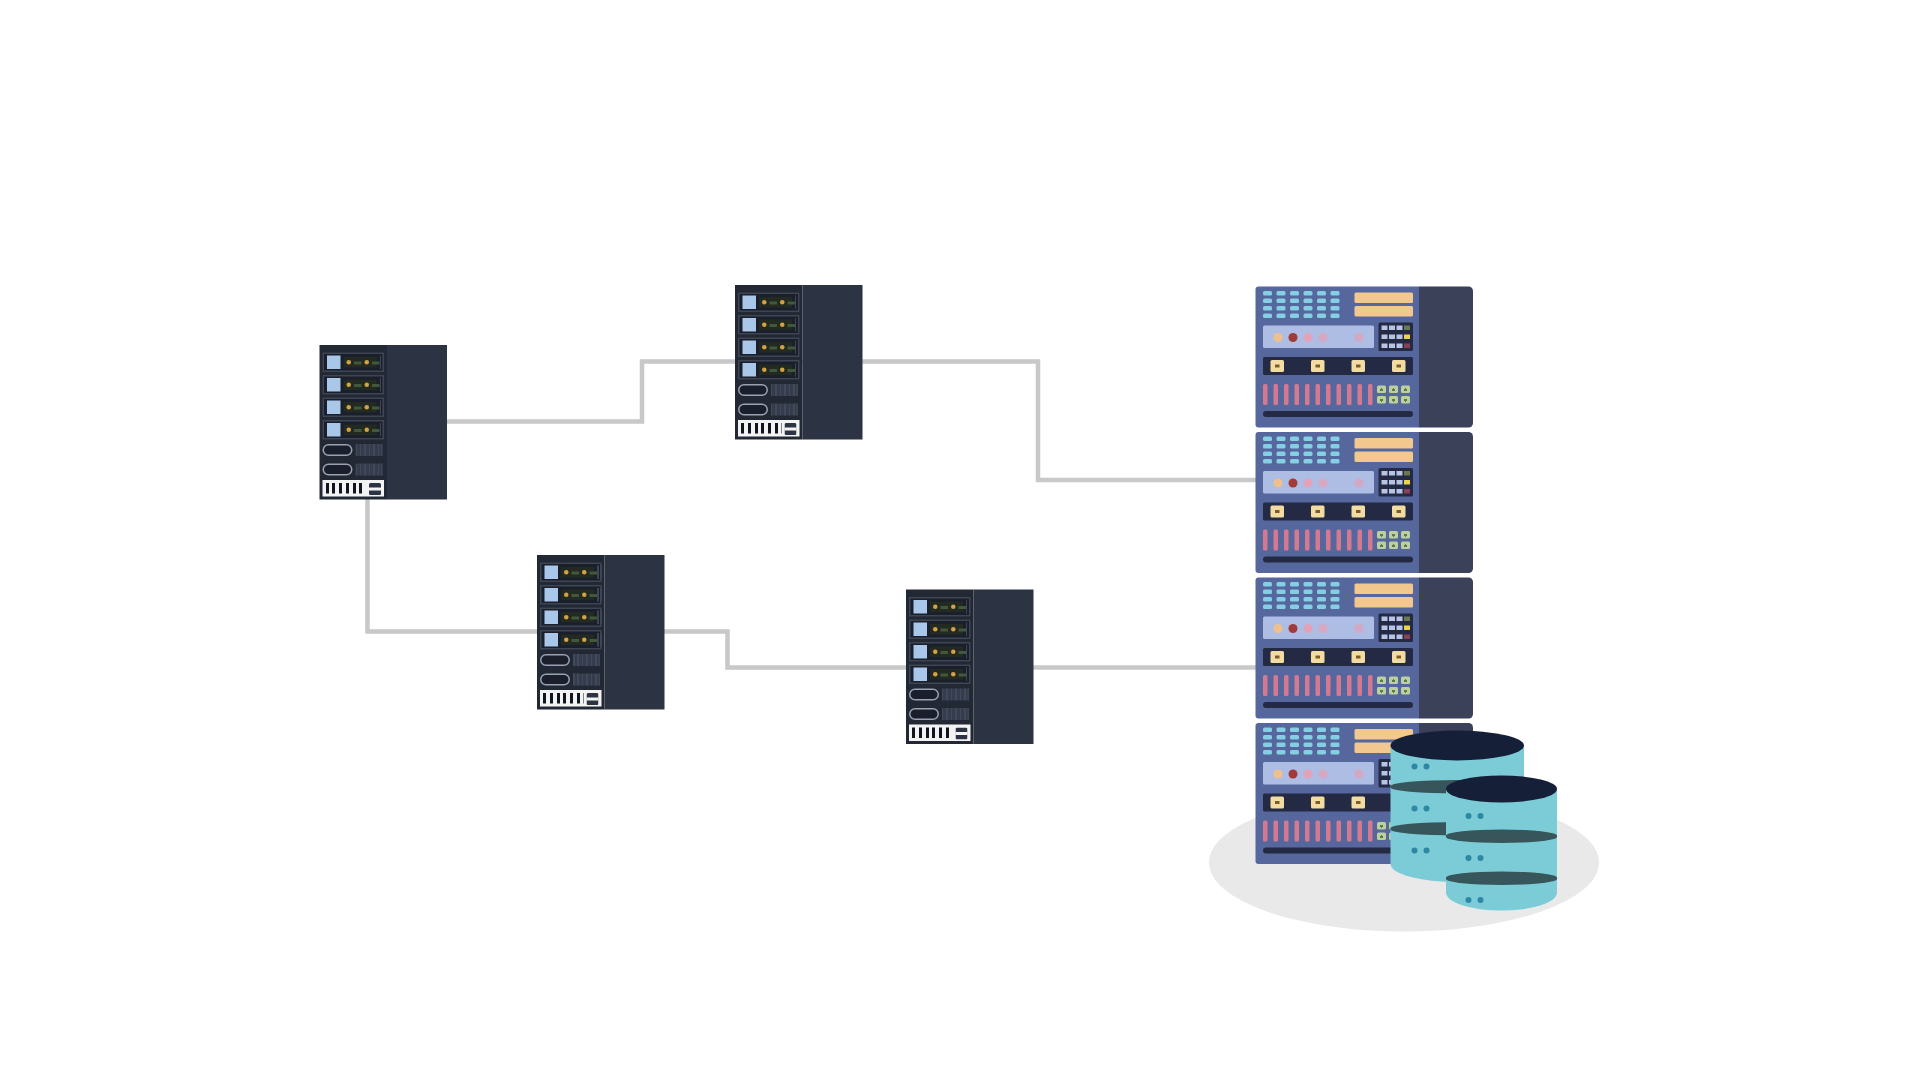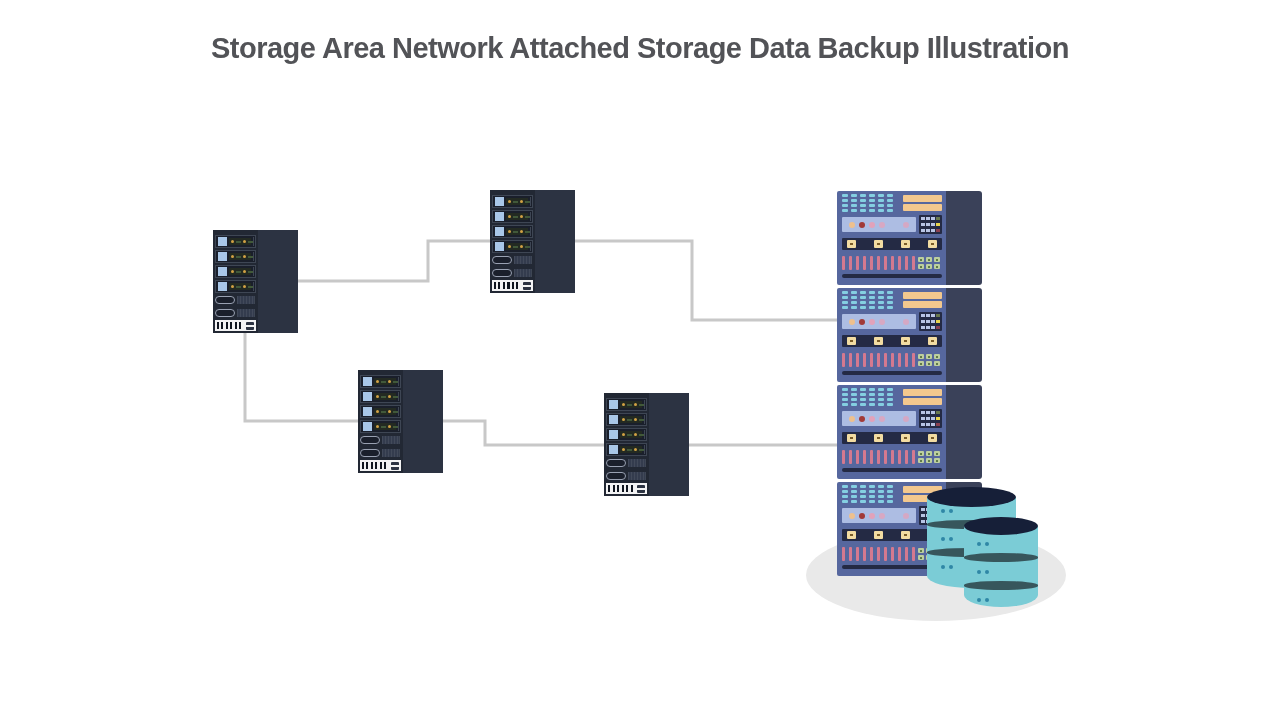--- a/index.html
+++ b/index.html
@@ -90,21 +90,20 @@
   .db-cap { position:absolute; left:0; right:0; top:0; height:20px; border-radius:50%; background:var(--db-top); }
   .db-band { position:absolute; left:0; right:0; height:9px; border-radius:50% / 45%; background:var(--db-band); }
   .db-dots { position:absolute; display:flex; gap:4px; }
   .db-dots i { width:4px; height:4px; border-radius:50%; background:var(--db-dot); }
 </style>
 </head>
 <body>
 
 <div class="canvas">
 
-  <h1 class="title">Storage Area Network Attached Storage Data Backup Illustration</h1>
 
   <svg class="wires" width="1280" height="720">
     <polyline points="292,281 428,281 428,241 692,241 692,320 842,320" fill="none" stroke="#c8c8c8" stroke-width="3"></polyline>
     <polyline points="245,328 245,421 362,421" fill="none" stroke="#c8c8c8" stroke-width="3"></polyline>
     <polyline points="438,421 485,421 485,445 608,445" fill="none" stroke="#c8c8c8" stroke-width="3"></polyline>
     <polyline points="684,445 842,445" fill="none" stroke="#c8c8c8" stroke-width="3"></polyline>
   </svg>
 
   <div class="shadow"></div>
 

